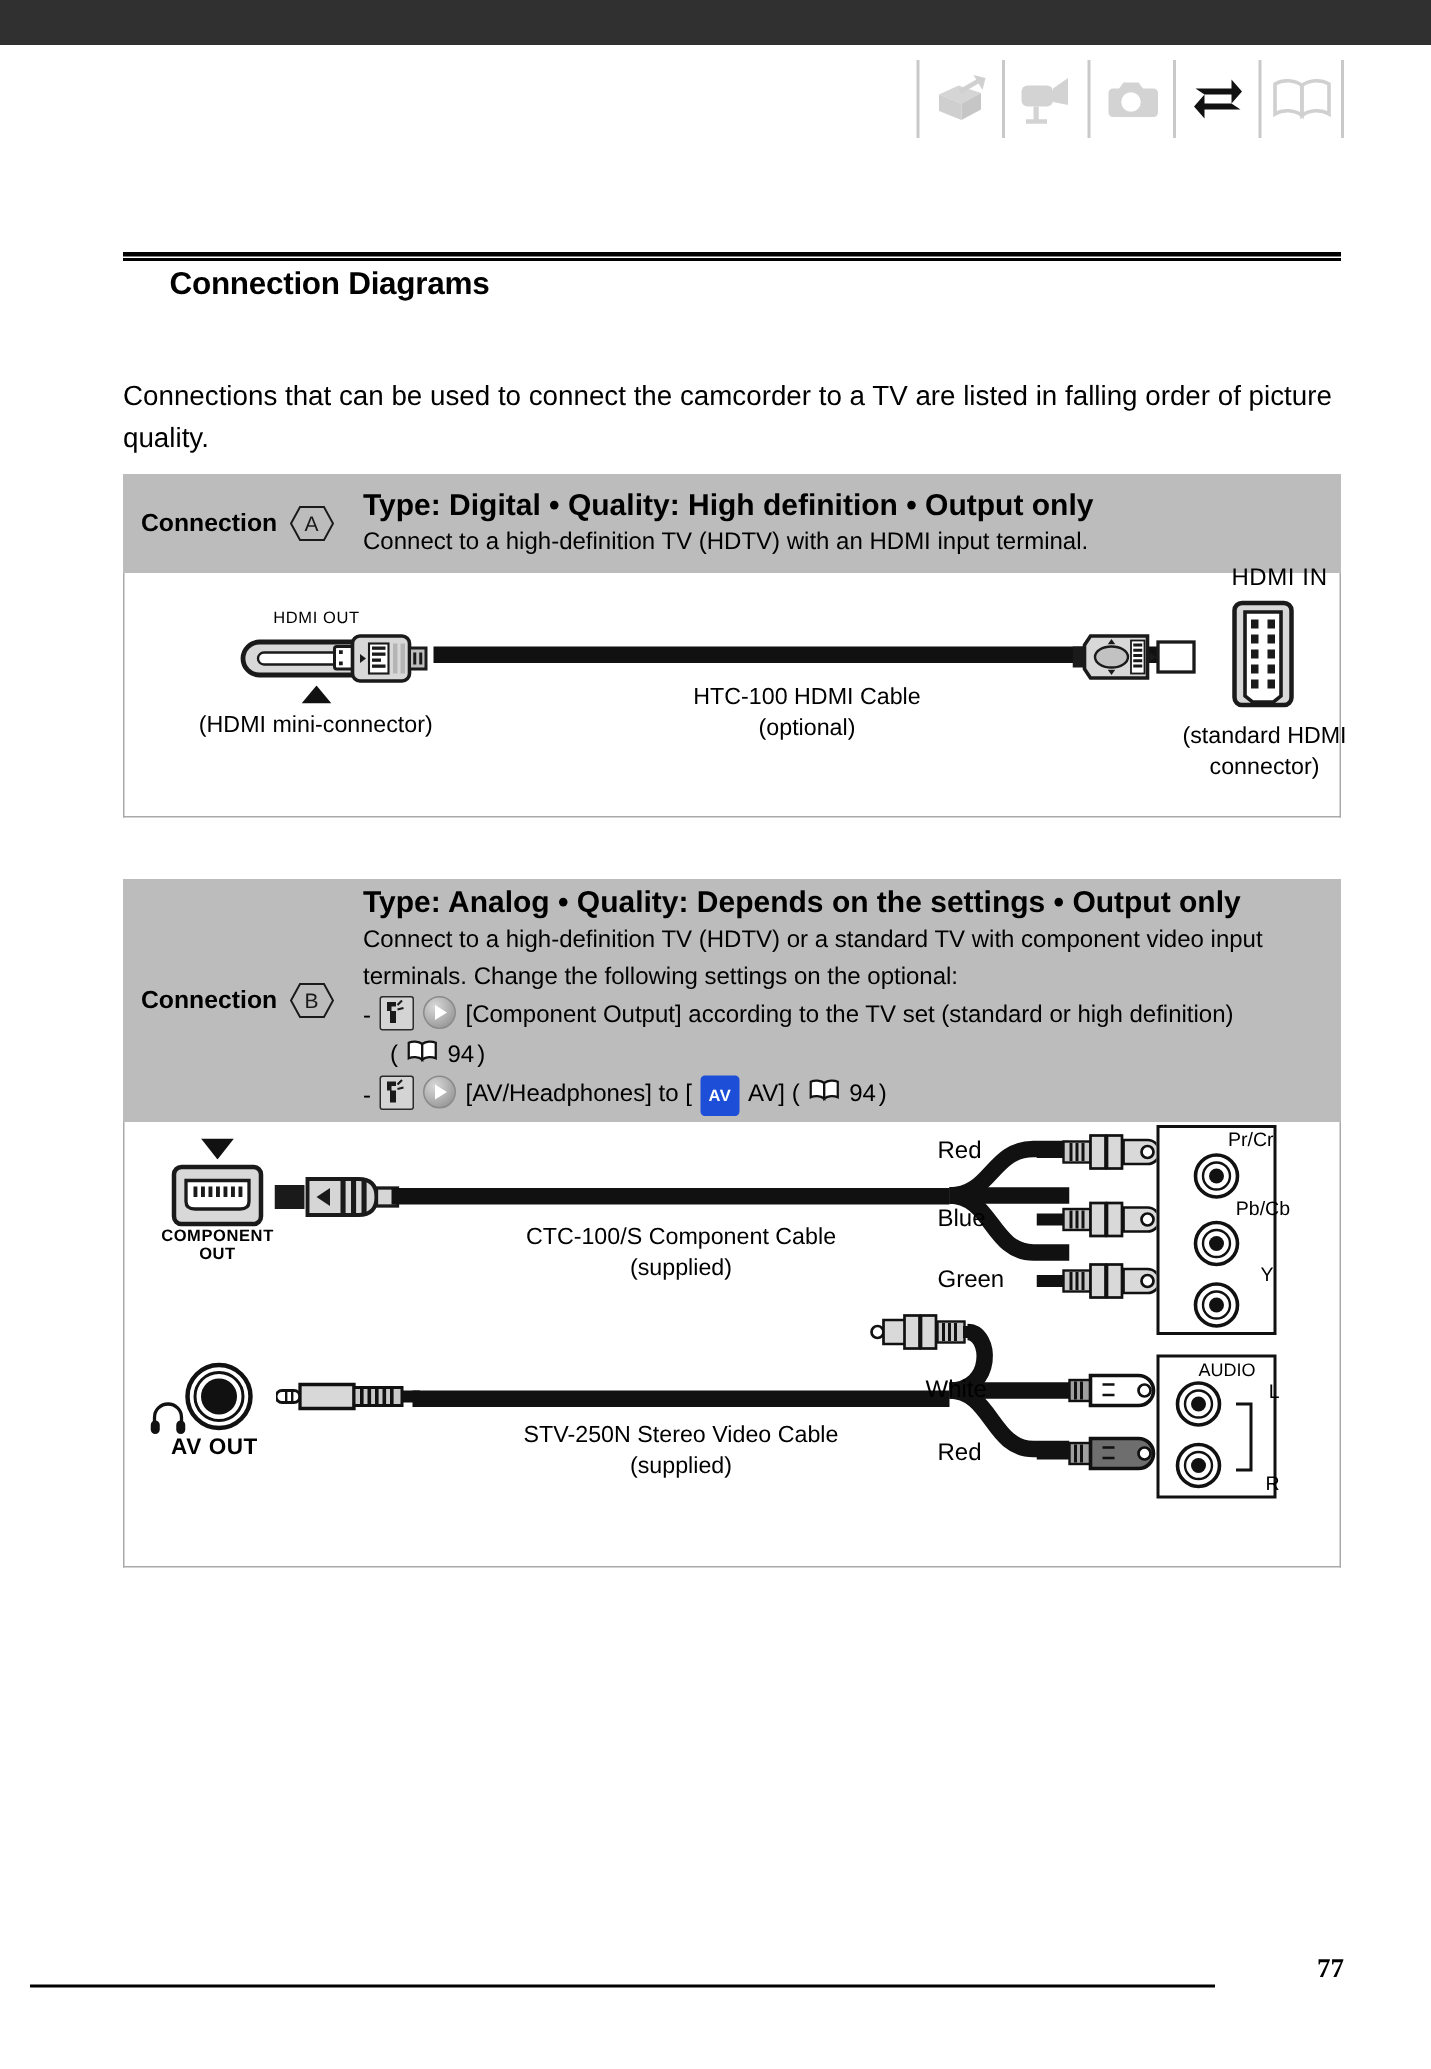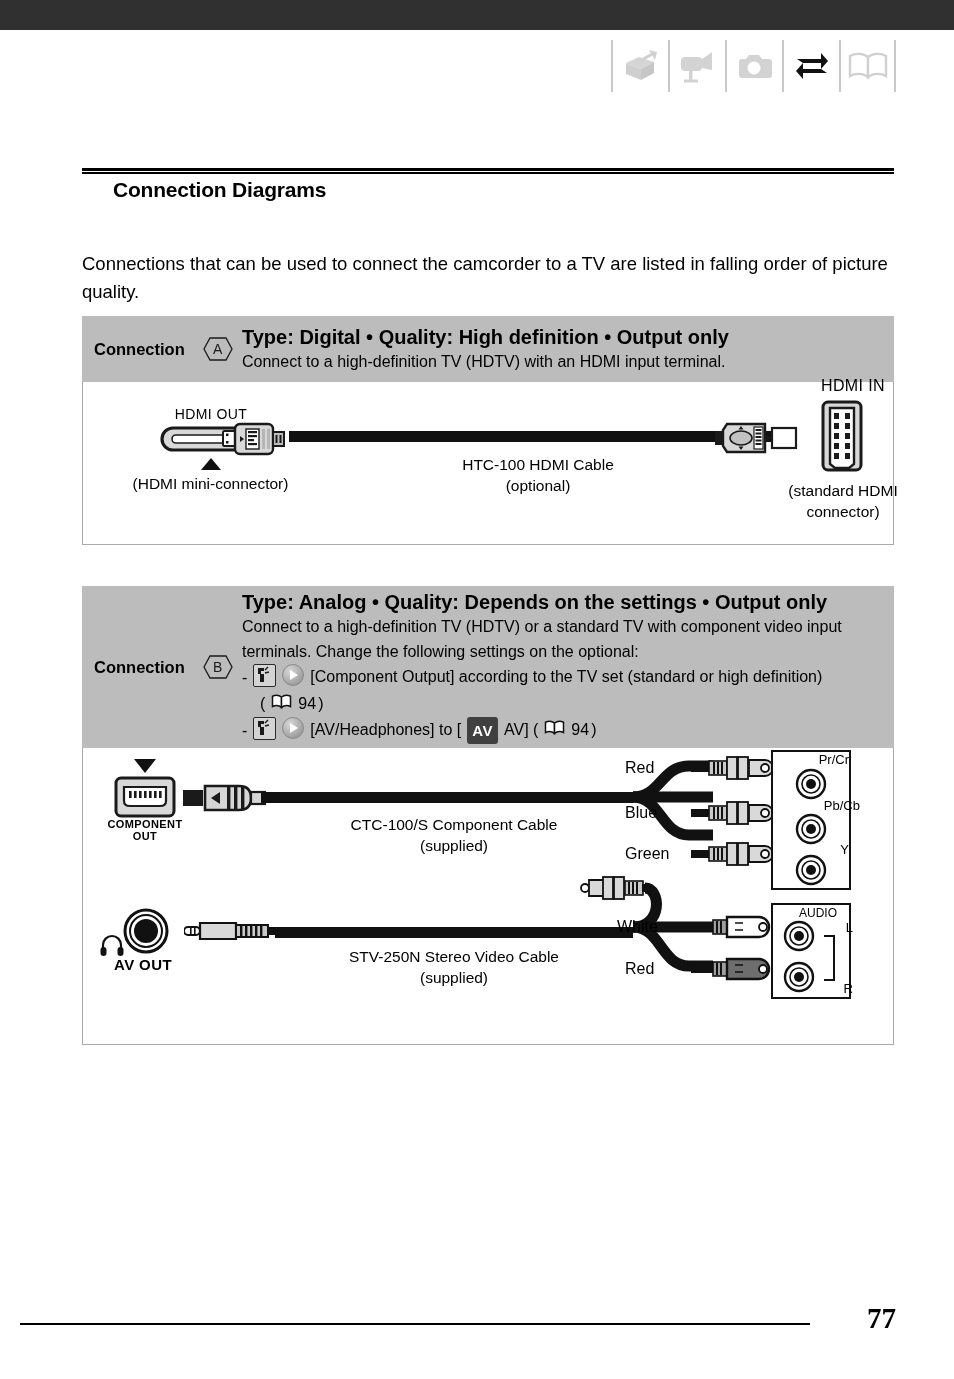--- a/index.html
+++ b/index.html
@@ -50,21 +50,21 @@
 
   
   .panel { position: absolute; left: 82px; width: 812px; }
   .panel-head {
     background: #bcbcbc;
     display: flex; align-items: center;
     padding: 10px 0 10px 0;
   }
   .panel-head .conn-label {
     width: 160px; flex: 0 0 160px;
-    display: flex; align-items: center; gap: 18px;
+    display: flex; align-items: center; gap: 8px;
     padding-left: 12px;
     font-size: 16.5px; font-weight: bold;
   }
   .hexbadge {
     display: inline-flex; align-items: center; justify-content: center;
     width: 30px; height: 26px; font-size: 14px; font-weight: normal;
     color: #1a1a1a;
     position: relative;
   }
   .hexbadge svg { position: absolute; left: 0; top: 0; }
@@ -93,45 +93,45 @@
   }
   .icon-arrow-circle::after {
     content: ""; position: absolute; left: 7px; top: 5px;
     border-left: 8px solid #ffffff;
     border-top: 5.5px solid transparent; border-bottom: 5.5px solid transparent;
   }
   .icon-book {
     display: inline-block; width: 21px; height: 15px; vertical-align: -2px;
   }
   .av-badge {
-    display: inline-block; background: #404040; color: #fff;
-    font-size: 15px; font-weight: bold; letter-spacing: .5px;
+    display: inline-block; background: #1d4ed8; color: #fff;
+    font-size: 11px; font-weight: bold; letter-spacing: .5px;
     padding: 1px 5px 0; border-radius: 3px; vertical-align: 1px;
   }
 
   .panel-body {
     background: #fff;
     border: 1px solid #a9a9a9; border-top: none;
     position: relative;
   }
 
   
   .dlabel { position: absolute; font-size: 15.5px; line-height: 21px; text-align: center; }
-  .port-cap { position: absolute; font-size: 14px; text-align: center; letter-spacing: .4px; }
+  .port-cap { position: absolute; font-size: 11px; text-align: center; letter-spacing: .4px; }
   .wirelabel { position: absolute; font-size: 16px; }
   .jacklabel { position: absolute; font-size: 13px; text-align: right; }
 
   
   .foot-rule {
     position: absolute; left: 20px; top: 1323px; width: 790px;
     border-top: 2px solid #000;
   }
   .page-num {
     position: absolute; right: 58px; top: 1302px;
-    font-size: 29px; font-weight: bold; font-family: "Liberation Serif", serif;
+    font-size: 18px; font-weight: bold; font-family: "Liberation Serif", serif;
   }
 </style>
 </head>
 <body>
 
 <div class="page">
 
   <div class="topbar"></div>
 
   <div class="header-icons">

